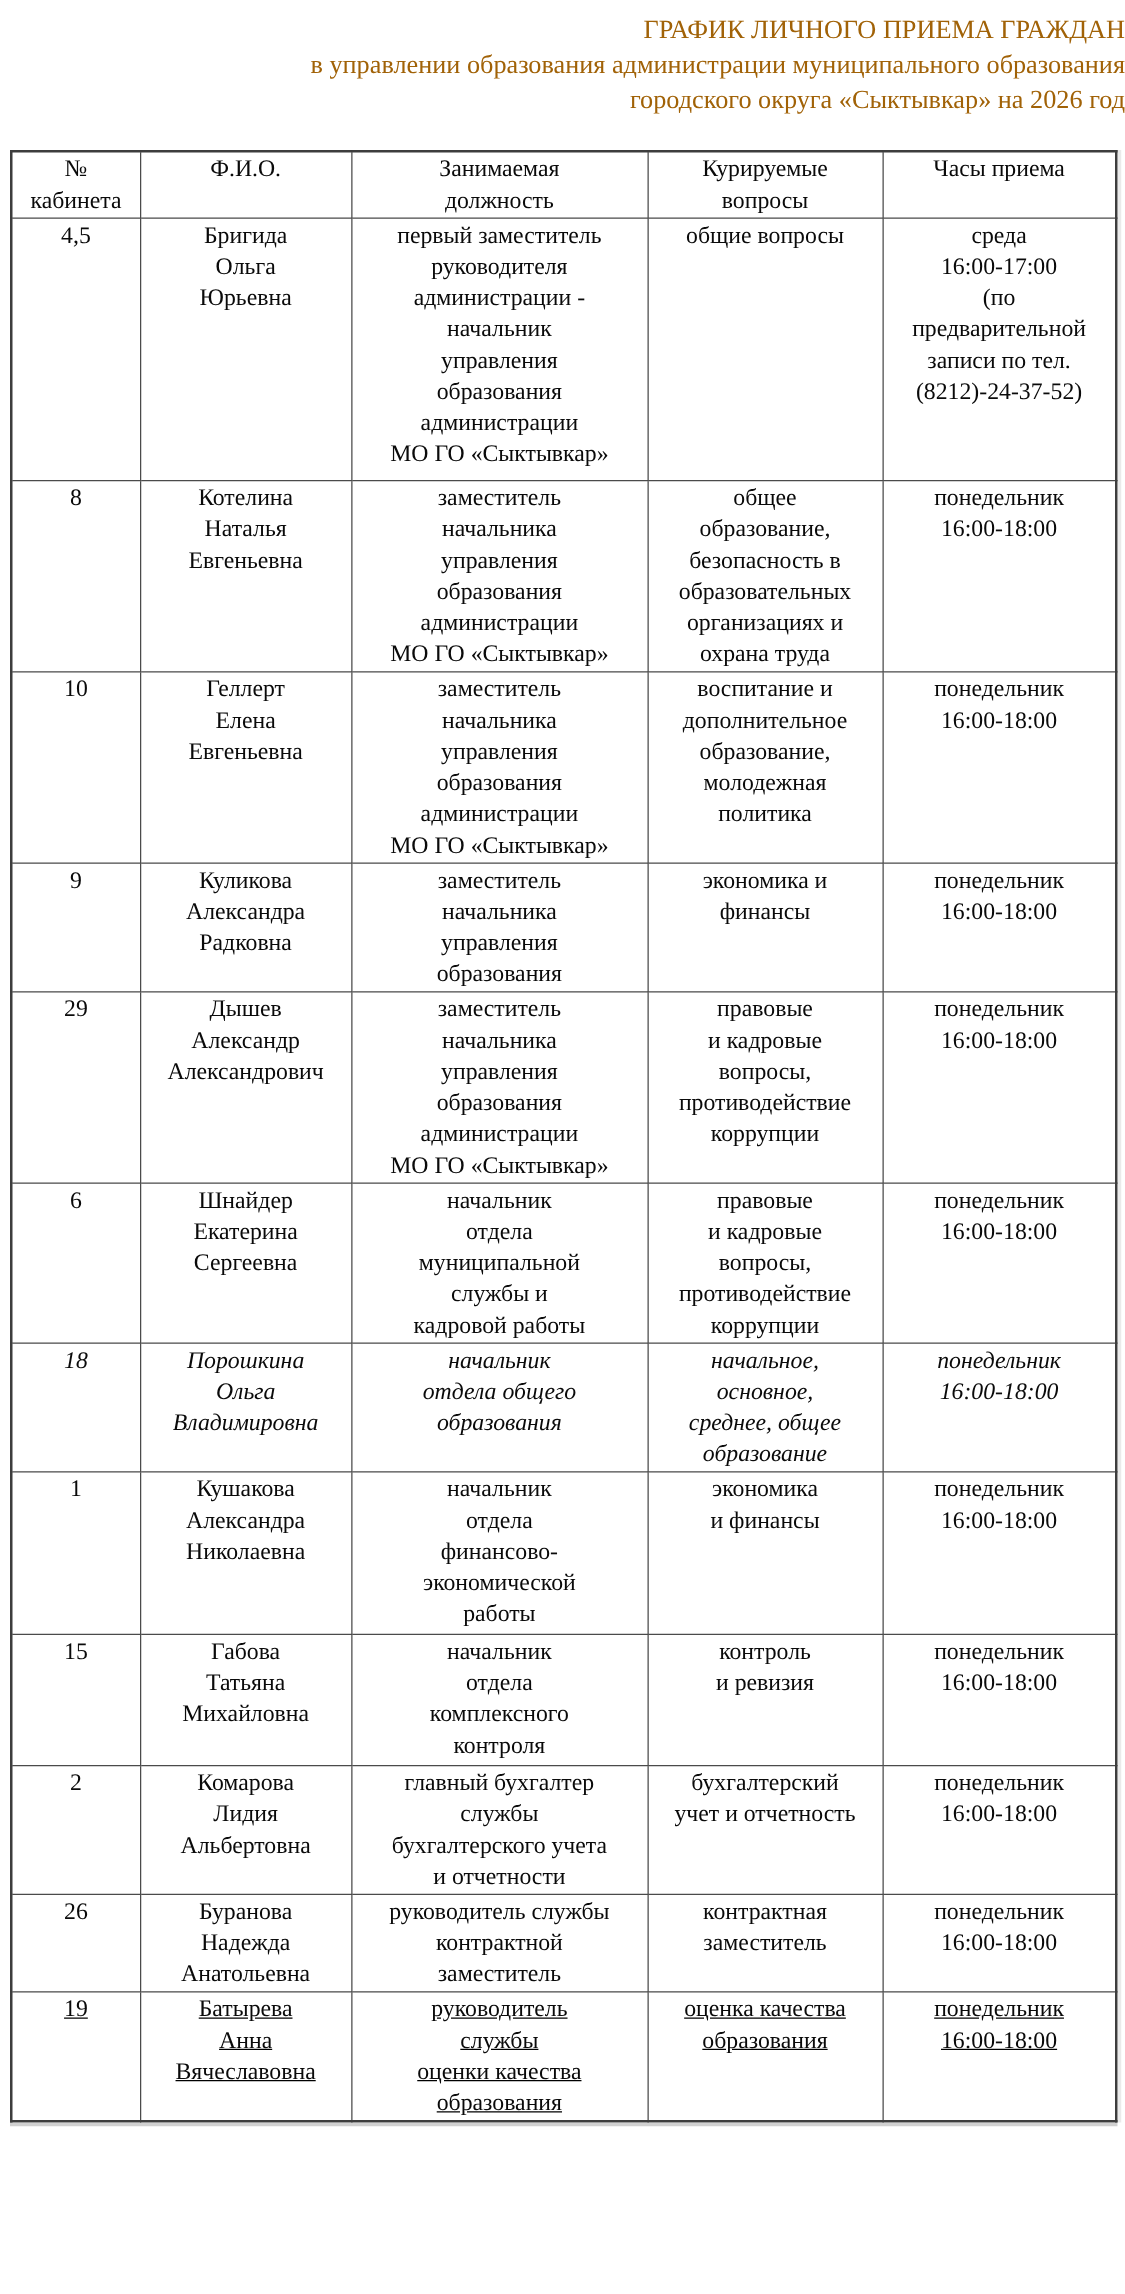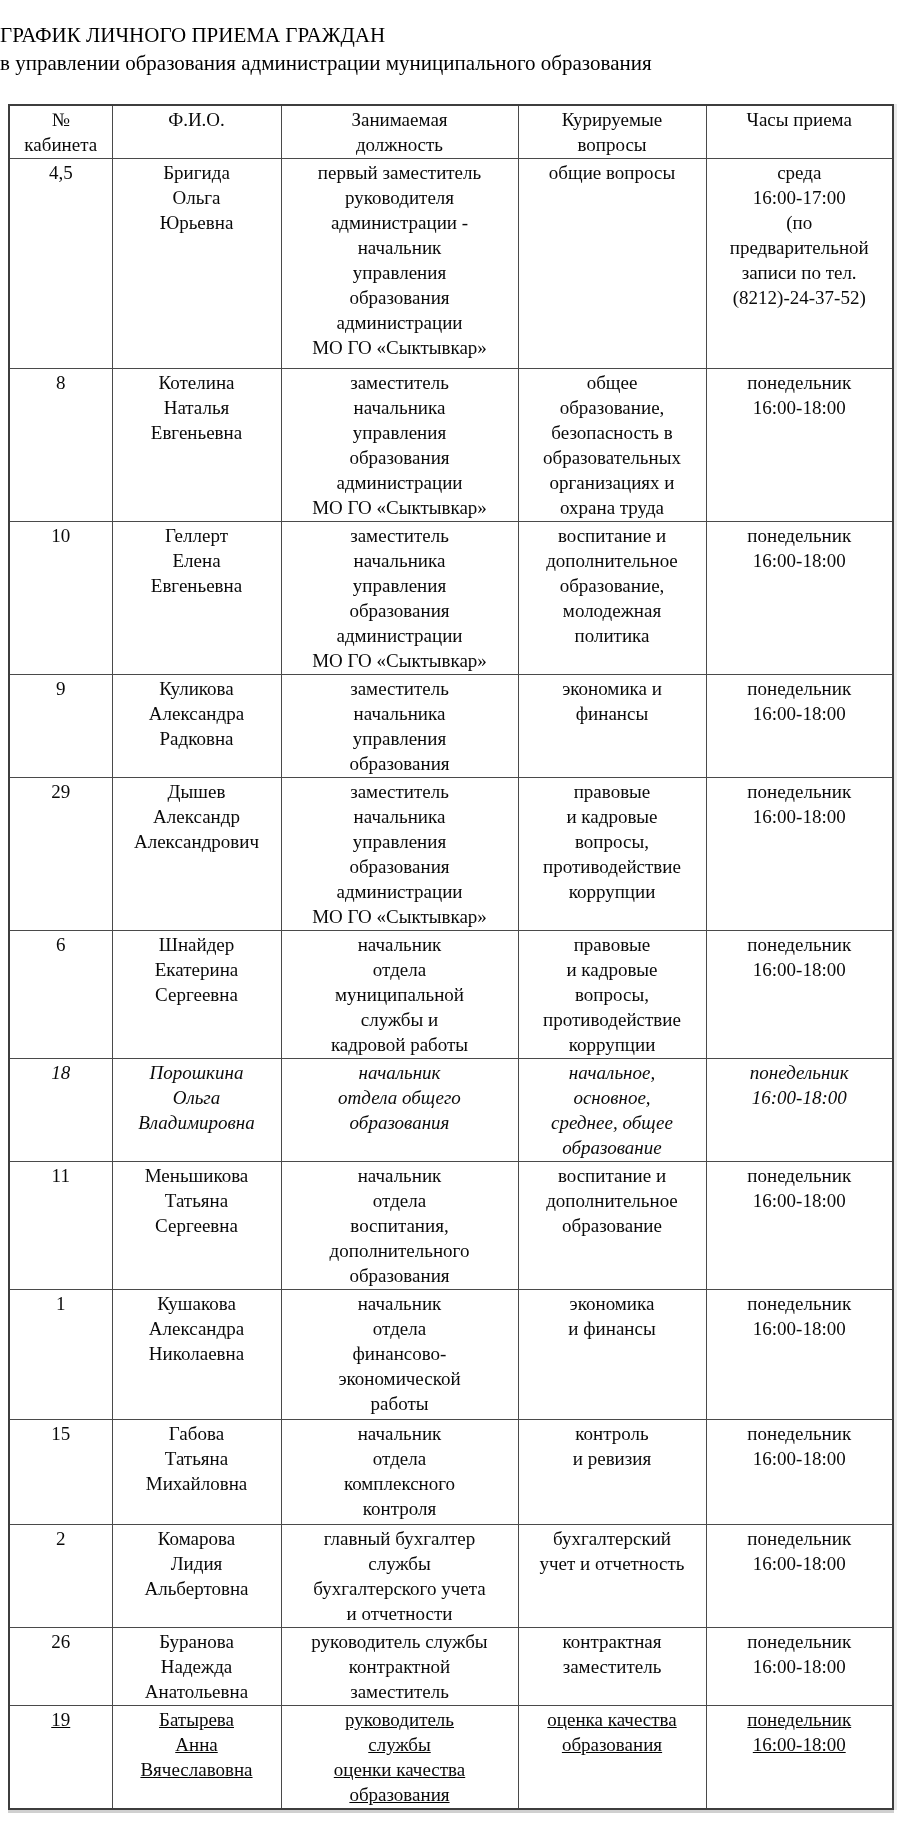--- a/index.html
+++ b/index.html
@@ -5,25 +5,25 @@
   * { box-sizing: border-box; }
   html, body {
     margin: 0; padding: 0;
     width: 900px; height: 1835px;
     background: #ffffff;
     color: #000000;
     font-family: "Liberation Serif", "DejaVu Serif", serif;
     overflow: hidden;
   }
   .doc-title {
-    text-align: left;
-    padding-top: 21px;
+    text-align: right;
+    padding-top: 9px;
     font-size: 21px;
     line-height: 28px;
-    color: #000000;
+    color: #a16207;
   }
   .doc-title .t-line { white-space: nowrap; }
   table.schedule {
     border-collapse: collapse;
     table-layout: fixed;
     width: 884px;
     margin: 27px 8px 0 8px;
     border: 2px solid #3d3d3d;
     box-shadow: 0 3px 0 rgba(120,120,120,0.35), 3px 0 0 rgba(150,150,150,0.2);
   }
@@ -61,20 +61,21 @@
   tr.r10  { height: 102px; }
   tr.r11  { height: 78px; margin-left: 18px;  }
   tr.r12  { height: 102px; text-decoration: underline; }
 </style>
 </head>
 <body>
 
 <div class="doc-title">
   <div class="t-line">ГРАФИК ЛИЧНОГО ПРИЕМА ГРАЖДАН</div>
   <div class="t-line">в управлении образования администрации муниципального образования</div>
+  <div class="t-line">городского округа «Сыктывкар» на 2026 год</div>
 </div>
 
 <table class="schedule">
   <colgroup>
     <col class="c-office">
       <col class="c-name">
       <col class="c-position">
       <col class="c-topics">
       <col class="c-hours">
   </colgroup>
@@ -208,36 +209,20 @@
       <td>начальник
 отдела общего
 образования</td>
       <td>начальное,
 основное,
 среднее, общее
 образование</td>
       <td>понедельник
 16:00-18:00</td>
     </tr>
-    <tr class="r7">
-      <td>11</td>
-      <td>Меньшикова
-Татьяна
-Сергеевна</td>
-      <td>начальник
-отдела
-воспитания,
-дополнительного
-образования</td>
-      <td>воспитание и
-дополнительное
-образование</td>
-      <td>понедельник
-16:00-18:00</td>
-    </tr>
     <tr class="r8">
       <td>1</td>
       <td>Кушакова
 Александра
 Николаевна</td>
       <td>начальник
 отдела
 финансово-
 экономической
 работы</td>

